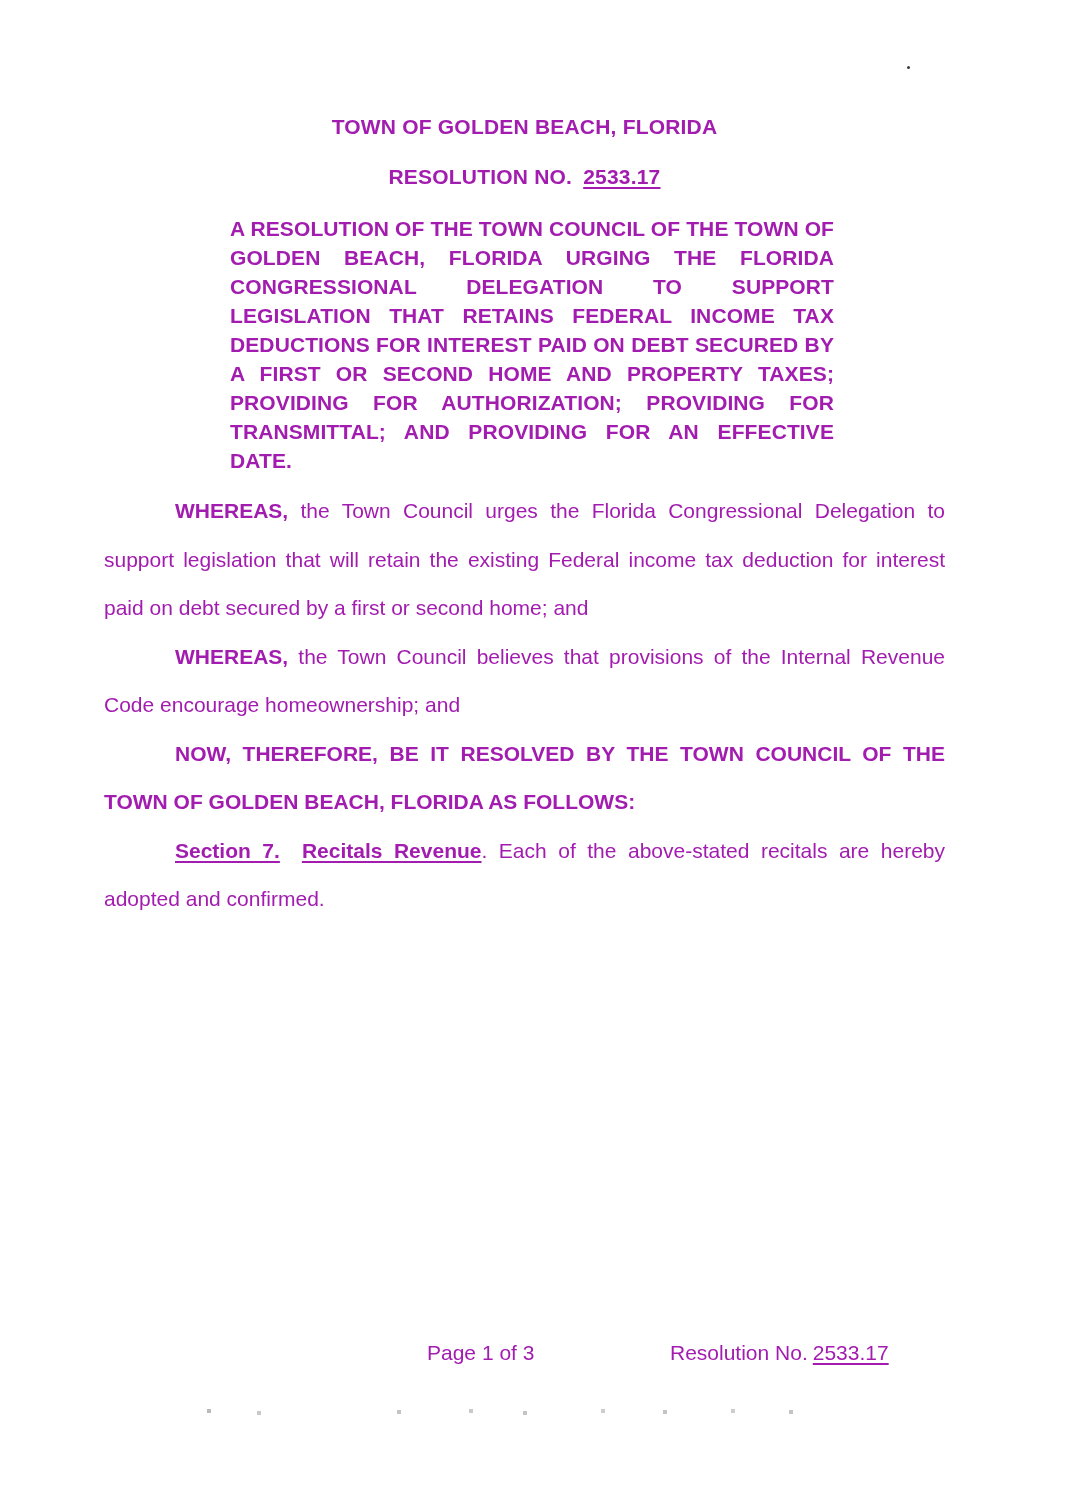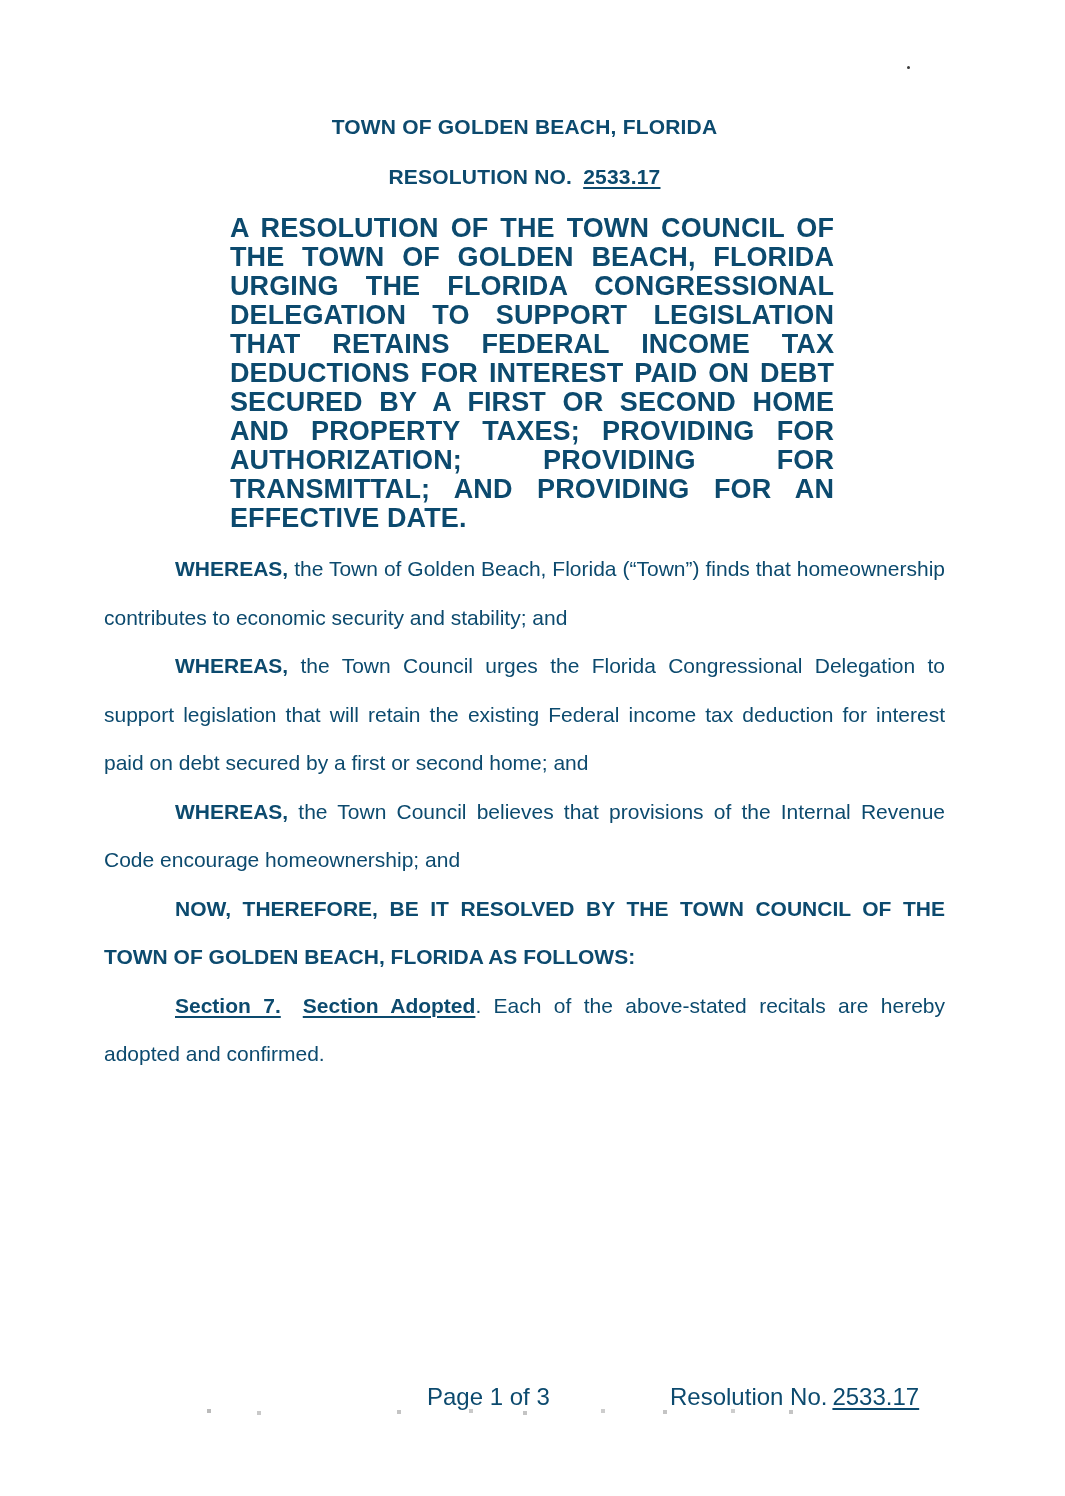--- a/index.html
+++ b/index.html
@@ -1,21 +1,21 @@
 <!DOCTYPE html>
 <html><head>
 <meta charset="utf-8">
 <style>
   html, body { margin: 0; padding: 0; background: #ffffff; }
   .page {
     position: relative;
     width: 1065px;
     height: 1496px;
     background: #ffffff;
-    color: #0c4a6e;
+    color: #a21caf;
     font-family: "Liberation Sans", sans-serif;
     overflow: hidden;
   }
   .content {
     position: absolute;
     top: 0; left: 0; right: 0; bottom: 0;
     padding: 112px 120px 0 104px;
   }
   .doc-title {
     margin: 0 0 20px 0;
@@ -30,43 +30,43 @@
     font-size: 21px;
     font-weight: bold;
     text-align: center;
     line-height: 30px;
     letter-spacing: 0.2px;
   }
   .u { text-decoration: underline; text-underline-offset: 3px; text-decoration-thickness: 2px; }
   .summary {
     width: 604px;
     margin: 0 12px 12px 126px;
-    font-size: 27px;
+    font-size: 21px;
     font-weight: bold;
     line-height: 29px;
     text-align: justify;
     letter-spacing: 0.1px;
   }
   .body-para {
     margin: 0;
     font-size: 21px;
     line-height: 48.5px;
     text-align: justify;
     text-indent: 71px;
   }
   .body-para b { font-weight: bold; }
   .bold-para { font-weight: bold; }
   .sp { display: inline-block; width: 22px; }
   .footer {
     position: absolute;
     left: 104px;
-    top: 1384px;
+    top: 1340px;
     width: 841px;
     height: 30px;
-    font-size: 24px;
+    font-size: 21px;
     line-height: 26px;
   }
   .footer .pg { position: absolute; left: 323px; }
   .footer .resno { position: absolute; left: 566px; white-space: nowrap; }
   .footer .resno .num { margin-left: 5px; }
   .dot-tr {
     position: absolute; left: 907px; top: 66px;
     width: 3px; height: 3px; background: #3a3a3a; border-radius: 50%;
   }
   .noise {
@@ -94,38 +94,35 @@
 
     <h1 class="doc-title">TOWN OF GOLDEN BEACH, FLORIDA</h1>
 
     <div class="res-line">
       <span>RESOLUTION NO.</span>
       <span class="u" style="margin-left:5px">2533.17</span>
     </div>
 
     <p class="summary">A RESOLUTION OF THE TOWN COUNCIL OF THE TOWN OF GOLDEN BEACH, FLORIDA URGING THE FLORIDA CONGRESSIONAL DELEGATION TO SUPPORT LEGISLATION THAT RETAINS FEDERAL INCOME TAX DEDUCTIONS FOR INTEREST PAID ON DEBT SECURED BY A FIRST OR SECOND HOME AND PROPERTY TAXES; PROVIDING FOR AUTHORIZATION; PROVIDING FOR TRANSMITTAL; AND PROVIDING FOR AN EFFECTIVE DATE.</p>
 
-    <p class="body-para">
-      <b>WHEREAS,</b><span> the Town of Golden Beach, Florida (“Town”) finds that homeownership contributes to economic security and stability; and</span>
-    </p>
 
     <p class="body-para">
       <b>WHEREAS,</b><span> the Town Council urges the Florida Congressional Delegation to support legislation that will retain the existing Federal income tax deduction for interest paid on debt secured by a first or second home; and</span>
     </p>
 
     <p class="body-para">
       <b>WHEREAS,</b><span> the Town Council believes that provisions of the Internal Revenue Code encourage homeownership; and</span>
     </p>
 
 
 
     <p class="body-para bold-para">NOW, THEREFORE, BE IT RESOLVED BY THE TOWN COUNCIL OF THE TOWN OF GOLDEN BEACH, FLORIDA AS FOLLOWS:</p>
 
     <p class="body-para">
-      <b class="u">Section 7.</b><span class="sp"></span><b class="u">Section Adopted</b><span>. Each of the above-stated recitals are hereby adopted and confirmed.</span>
+      <b class="u">Section 7.</b><span class="sp"></span><b class="u">Recitals Revenue</b><span>. Each of the above-stated recitals are hereby adopted and confirmed.</span>
     </p>
 
   </div>
 
   <div class="footer">
     <span class="pg">Page 1 of 3</span>
     <span class="resno">
       <span>Resolution No.</span><span class="u num">2533.17</span>
     </span>
   </div>

